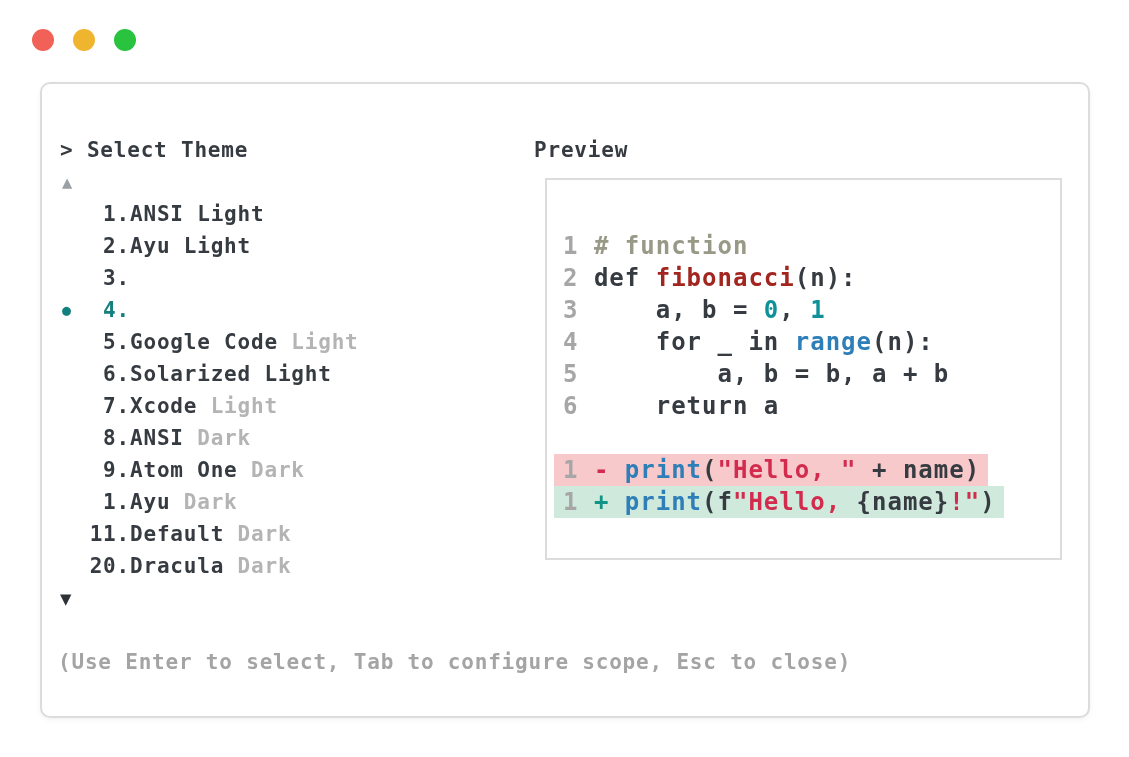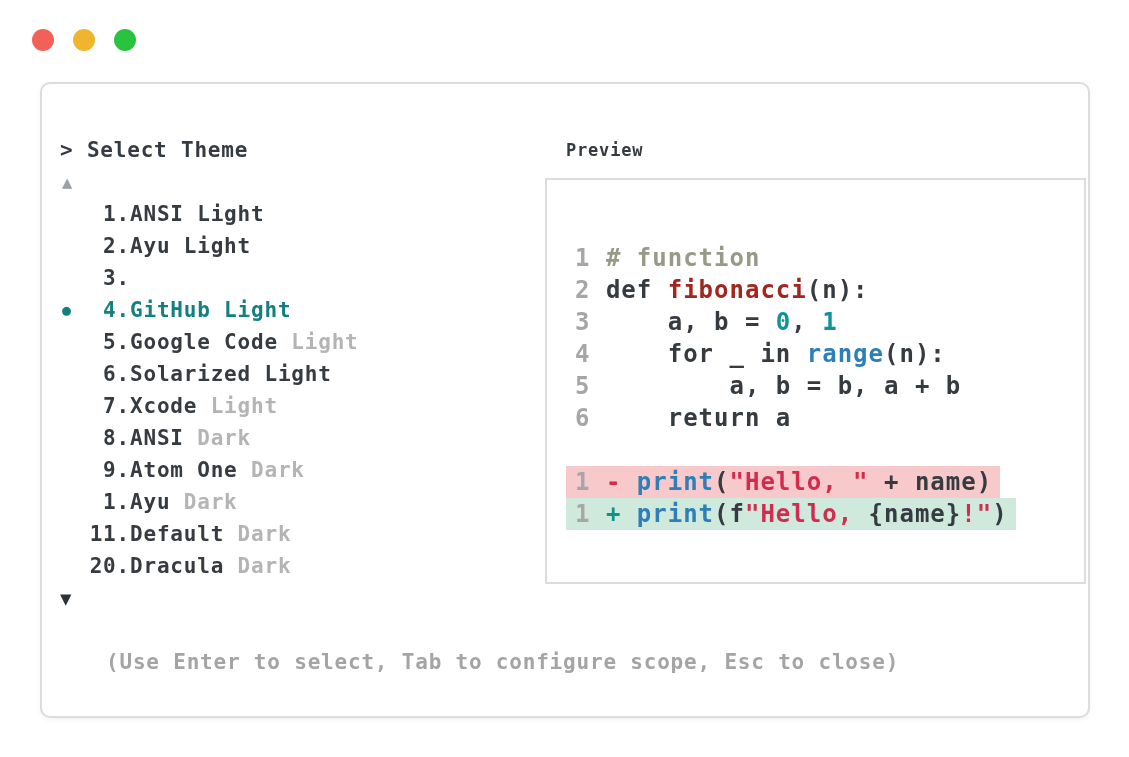--- a/index.html
+++ b/index.html
@@ -22,49 +22,49 @@
     position:absolute;left:40px;top:82px;width:1050px;height:636px;
     border:2px solid var(--border);border-radius:10px;background:#ffffff;
     box-shadow:0 2px 5px rgba(0,0,0,0.05);
     box-sizing:border-box;
   }
   .prompt{
     position:absolute;left:18px;top:50px;height:32px;line-height:32px;
     font-size:21px;letter-spacing:0.8px;color:var(--dark);white-space:pre;
   }
   .preview-label{
-    position:absolute;left:524px;top:50px;height:32px;line-height:32px;
-    font-size:17px;letter-spacing:0.8px;color:var(--dark);
+    position:absolute;left:492px;top:50px;height:32px;line-height:32px;
+    font-size:21px;letter-spacing:0.8px;color:var(--dark);
   }
   .scroll-up{
     position:absolute;left:20px;top:82px;height:32px;line-height:32px;
     font-size:17px;color:var(--arrow-up);cursor:default;
   }
   .scroll-down{
     position:absolute;left:18px;top:498px;height:32px;line-height:32px;
     font-size:19px;color:var(--arrow-down);cursor:default;
   }
   .theme-list{position:absolute;left:18px;top:114px;width:460px;}
   .list-row{display:flex;height:32px;line-height:32px;font-size:21px;letter-spacing:0.8px;}
   .bullet-col{width:14px;text-align:center;font-size:15px;color:var(--accent);}
   .num-col{width:56px;text-align:right;white-space:pre;color:var(--dark);}
   .name-col{white-space:pre;color:var(--dark);}
   .suffix-muted .suffix{color:var(--muted);}
   .selected .num-col,.selected .name-col,.selected .suffix{color:var(--accent);}
 
   .help-text{
     position:absolute;left:16px;top:562px;height:32px;line-height:32px;
-    font-size:21px;letter-spacing:0.8px;color:var(--gray-text);white-space:pre;margin-left:48px;
+    font-size:21px;letter-spacing:0.8px;color:var(--gray-text);white-space:pre;
   }
 
   
   .preview-box{
     position:absolute;left:503px;top:94px;width:513px;height:378px;
     border:2px solid var(--border);background:#ffffff;box-sizing:content-box;
-    padding:12px;
+    padding:0;
   }
   .code{padding:50px 0 0 16px;}
   .code-row{height:32px;line-height:32px;font-size:24px;letter-spacing:1px;white-space:pre;}
   .ln{color:var(--ln);}
   .hl{display:inline-block;padding:0 8px 0 9px;margin-left:-9px;}
   .hl-del{background:var(--del-bg);}
   .hl-add{background:var(--add-bg);}
   .tok-plain{color:var(--dark);}
   .tok-comment{color:var(--comment);}
   .tok-func{color:var(--func);text-align:center;}
@@ -104,21 +104,20 @@
           <span class="num-col">2.</span>
           <span class="name-col">Ayu <span class="suffix">Light</span></span>
         </div>
         <div class="list-row">
           <span class="bullet-col"></span>
           <span class="num-col">3.</span>
         </div>
         <div class="list-row selected">
           <span class="bullet-col">●</span>
           <span class="num-col">4.</span>
-          <span class="name-col">GitHub <span class="suffix">Light</span></span>
         </div>
         <div class="list-row suffix-muted">
           <span class="bullet-col"></span>
           <span class="num-col">5.</span>
           <span class="name-col">Google Code <span class="suffix">Light</span></span>
         </div>
         <div class="list-row">
           <span class="bullet-col"></span>
           <span class="num-col">6.</span>
           <span class="name-col">Solarized <span class="suffix">Light</span></span>

